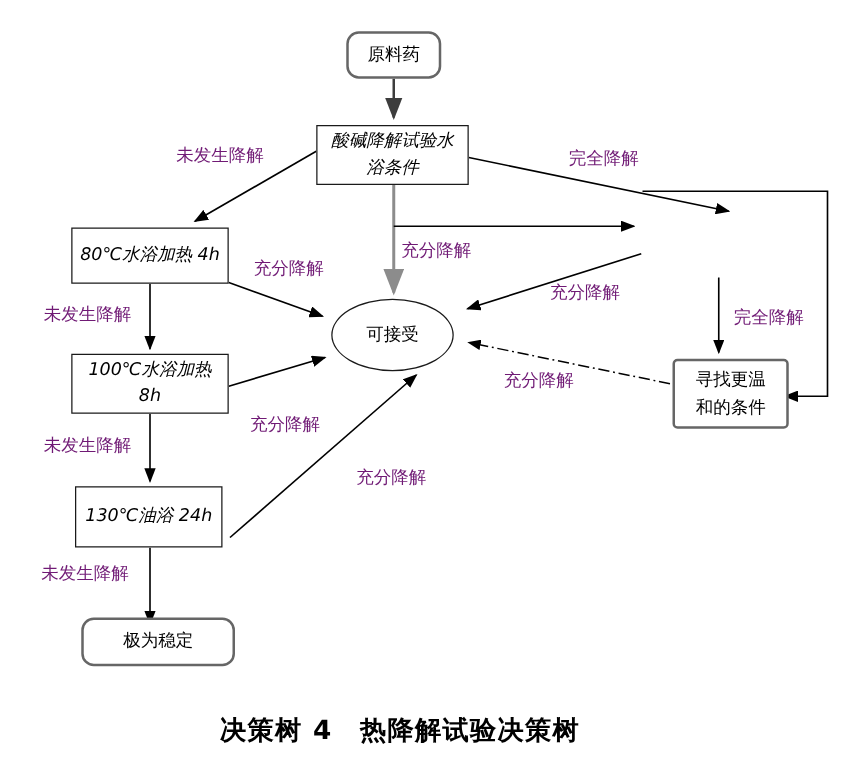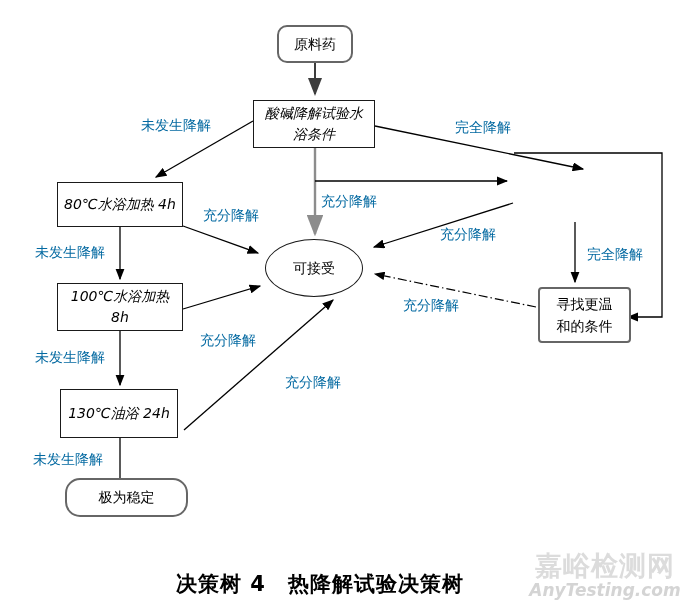--- a/index.html
+++ b/index.html
@@ -11,21 +11,21 @@
   .node{
     position:absolute;display:flex;align-items:center;justify-content:center;
     text-align:center;font-size:14px;line-height:21px;background:#fff;
     white-space:pre-line;box-sizing:border-box;
   }
   .rect{border:1.4px solid #1a1a1a;font-style:italic;}
   .rounded{border:2px solid #666;border-radius:10px;}
   .ellipse{border:1.4px solid #1a1a1a;border-radius:50%;}
   .nowrap{white-space:nowrap;}
   .edge-label{
-    position:absolute;font-size:14px;line-height:16px;white-space:nowrap;color:#0369a1;
+    position:absolute;font-size:14px;line-height:16px;white-space:nowrap;color:#701a75;
   }
   .caption{
     position:absolute;left:0;top:570px;width:640px;text-align:center;
     font-size:21px;font-weight:bold;letter-spacing:1px;
   }
   .watermark{
     position:absolute;left:527px;top:551px;width:156px;text-align:center;
     user-select:none;
   }
   .watermark .wm-cn{
@@ -89,21 +89,21 @@
   <div class="node rect" style="left:253px;top:100px;width:122px;height:48px;">酸碱降解试验水
 浴条件</div>
 
   <div class="node rect nowrap" style="left:57px;top:182px;width:126px;height:45px;">80℃水浴加热 4h</div>
 
   <div class="node rect" style="left:57px;top:283px;width:126px;height:48px;">100℃水浴加热
 8h</div>
 
   <div class="node rect nowrap" style="left:60px;top:389px;width:118px;height:49px;">130℃油浴 24h</div>
 
-  <div class="node rounded nowrap" style="left:65px;top:478px;width:123px;height:39px;border-radius:15px;">极为稳定</div>
+  <div class="node rounded nowrap" style="left:65px;top:494px;width:123px;height:39px;">极为稳定</div>
 
   <div class="node ellipse nowrap" style="left:265px;top:239px;width:98px;height:58px;">可接受</div>
 
 
   <div class="node rounded" style="left:538px;top:287px;width:93px;height:56px;border-radius:4px;line-height:22px;">寻找更温
 和的条件</div>
 
   <div class="edge-label" style="left:141px;top:117px;">未发生降解</div>
 
   <div class="edge-label" style="left:321px;top:193px;">充分降解</div>
@@ -123,18 +123,14 @@
   <div class="edge-label" style="left:403px;top:297px;">充分降解</div>
 
   <div class="edge-label" style="left:35px;top:349px;">未发生降解</div>
 
   <div class="edge-label" style="left:285px;top:374px;">充分降解</div>
 
   <div class="edge-label" style="left:33px;top:451px;">未发生降解</div>
 
   <div class="caption">决策树 4　热降解试验决策树</div>
 
-  <div class="watermark">
-    <div class="wm-cn">嘉峪检测网</div>
-    <div class="wm-en">AnyTesting.com</div>
-  </div>
 
 </div>
 
 </body></html>

